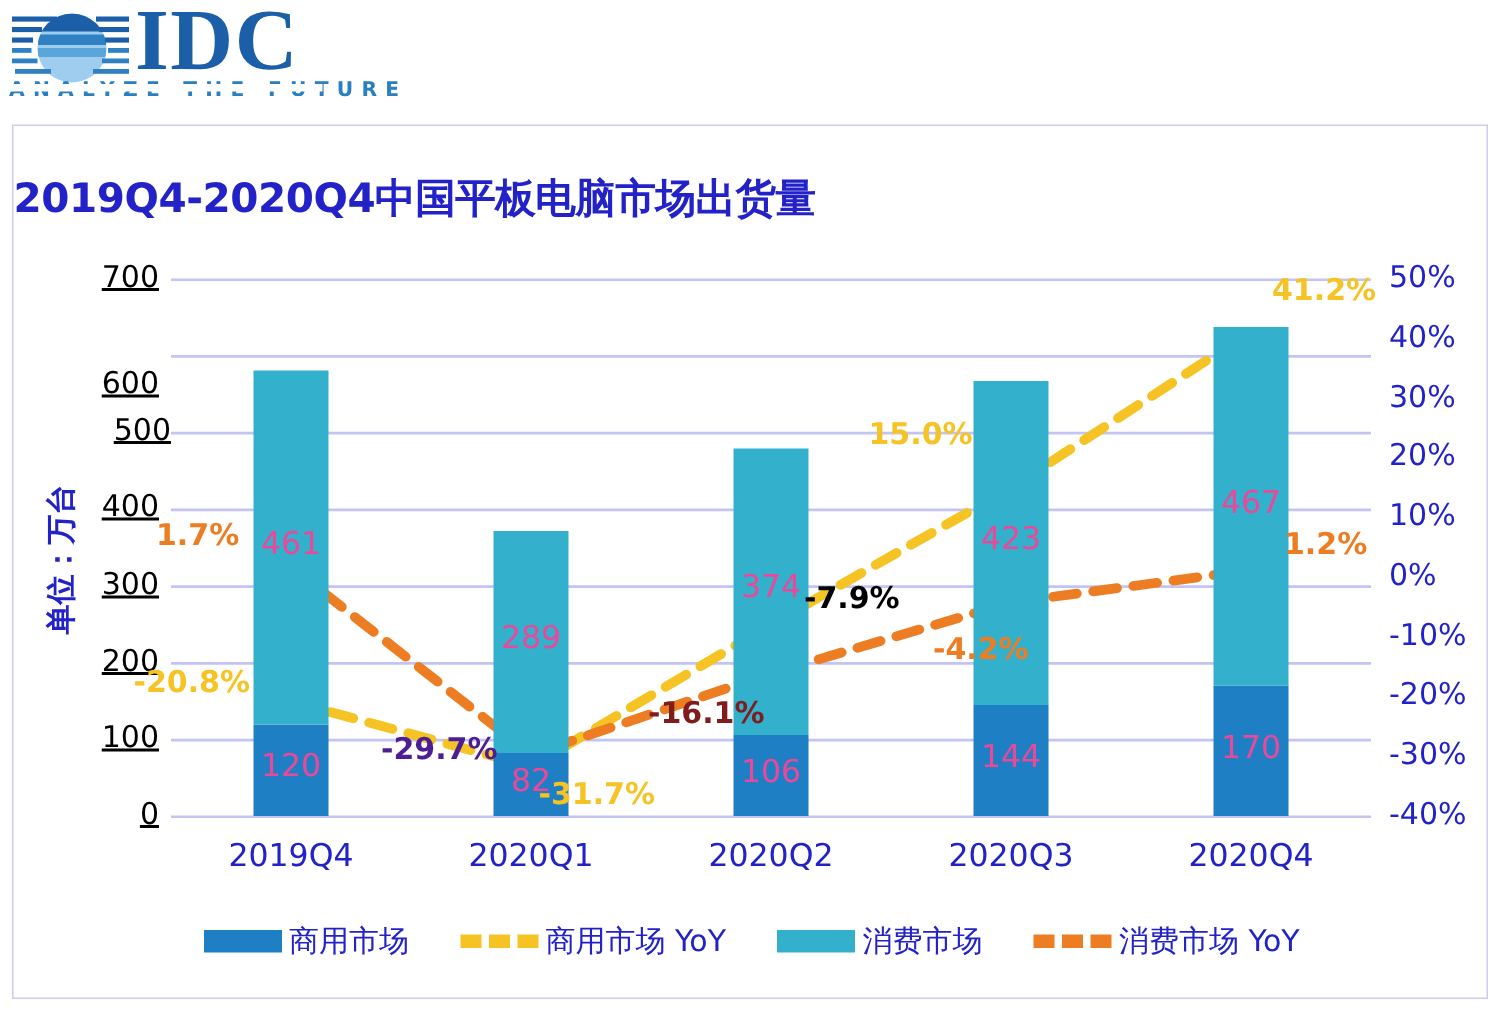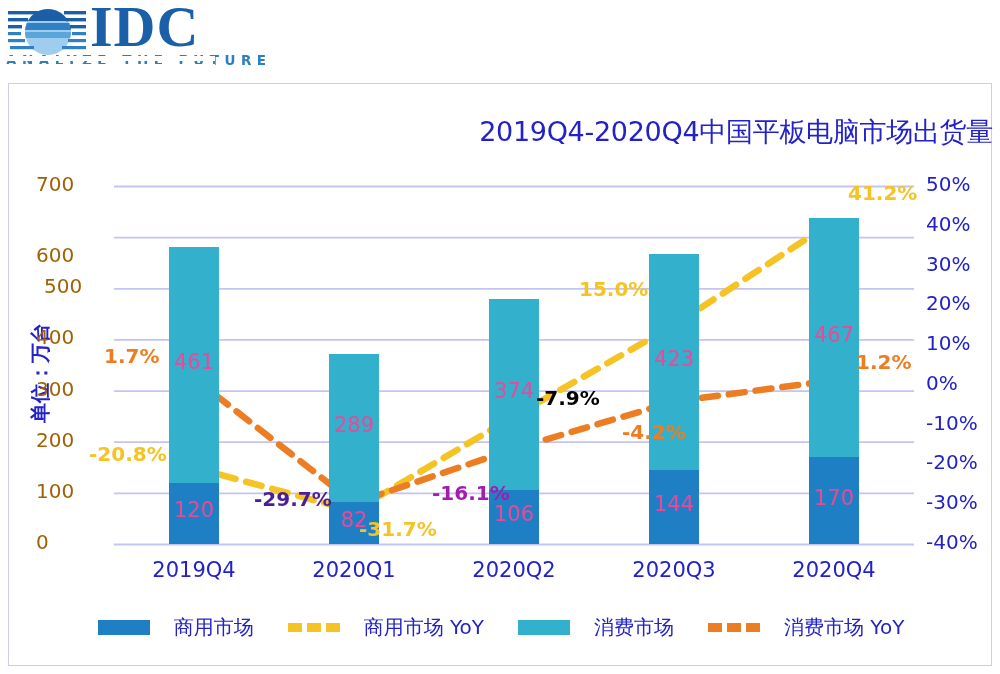--- a/index.html
+++ b/index.html
@@ -65,42 +65,44 @@
     width: 984px; height: 583px;
     border: 1px solid #ccccf2;
     box-sizing: border-box;
     background: #ffffff;
   }
 
   #chart-title {
     position: absolute;
     left: 0; top: 30px;
     width: 984px;
-    text-align: right;
+    text-align: left;
     font-size: 27px;
-    font-weight: 400;
+    font-weight: 700;
     color: #2222c8;
     font-family: "DejaVu Sans", sans-serif;
     letter-spacing: -0.3px;
   }
 
   
   #plot-area {
     position: absolute;
     left: 105px;   
     top: 102px;    
     width: 800px;
     height: 358px;
   }
   .axis-label-left {
     position: absolute;
     width: 70px;
-    font-size: 20px;
-    color: #a16207;
-    font-family: "DejaVu Sans", sans-serif;
+    text-align: right;
+    font-size: 20px;
+    color: #000000;
+    font-family: "DejaVu Sans", sans-serif;
+    text-decoration: underline;
   }
   .axis-label-right {
     position: absolute;
     width: 80px;
     text-align: left;
     font-size: 20px;
     color: #2222c8;
     font-family: "DejaVu Sans", sans-serif;
   }
 
@@ -157,21 +159,21 @@
     top: 530px;
     width: 984px;
     display: flex;
     justify-content: center;
     align-items: center;
     gap: 34px;
   }
   .legend-item {
     display: flex;
     align-items: center;
-    gap: 24px;
+    gap: 5px;
   }
   .legend-swatch {
     width: 52px; height: 15px;
   }
   .legend-dash {
     width: 52px; height: 15px;
     display: flex;
     align-items: center;
     gap: 5px;
   }
@@ -299,21 +301,21 @@
       <div class="bar-value" style="left: 795px; top: 238.639px;">467</div>
     </div>
   <div id="pctlabels-layer">
       <div class="pct-label pct-yellow" style="left: 80px; top: 357.627px; color: rgb(245, 195, 36);">-20.8%</div>
       <div class="pct-label pct-yellow" style="left: 350px; top: 432.984px; color: rgb(245, 195, 36);">-31.7%</div>
       <div class="pct-label pct-yellow" style="left: 527px; top: 302.313px; color: #000000;">-7.9%</div>
       <div class="pct-label pct-yellow" style="left: 570px; top: 193.222px; color: rgb(245, 195, 36);">15.0%</div>
       <div class="pct-label pct-yellow" style="left: 839px; top: 97.0044px; color: rgb(245, 195, 36);">41.2%</div>
       <div class="pct-label pct-orange" style="left: 95px; top: 260.127px; color: rgb(237, 125, 34);">1.7%</div>
       <div class="pct-label pct-orange" style="left: 245px; top: 403.029px; color: #4c1d95;">-29.7%</div>
-      <div class="pct-label pct-orange" style="left: 423px; top: 397px; color: #a21caf;">-16.1%</div>
+      <div class="pct-label pct-orange" style="left: 423px; top: 379px; color: #7f1d1d;">-16.1%</div>
       <div class="pct-label pct-orange" style="left: 613px; top: 335.596px; color: rgb(237, 125, 34);">-4.2%</div>
       <div class="pct-label pct-orange" style="left: 847px; top: 266.116px; color: rgb(237, 125, 34);">1.2%</div>
     </div>
   <div id="xaxis-layer">
       <div class="xtick" style="left: 120px; top: 474px;">2019Q4</div>
       <div class="xtick" style="left: 280px; top: 474px;">2020Q1</div>
       <div class="xtick" style="left: 440px; top: 474px;">2020Q2</div>
       <div class="xtick" style="left: 600px; top: 474px;">2020Q3</div>
       <div class="xtick" style="left: 760px; top: 474px;">2020Q4</div>
     </div>

